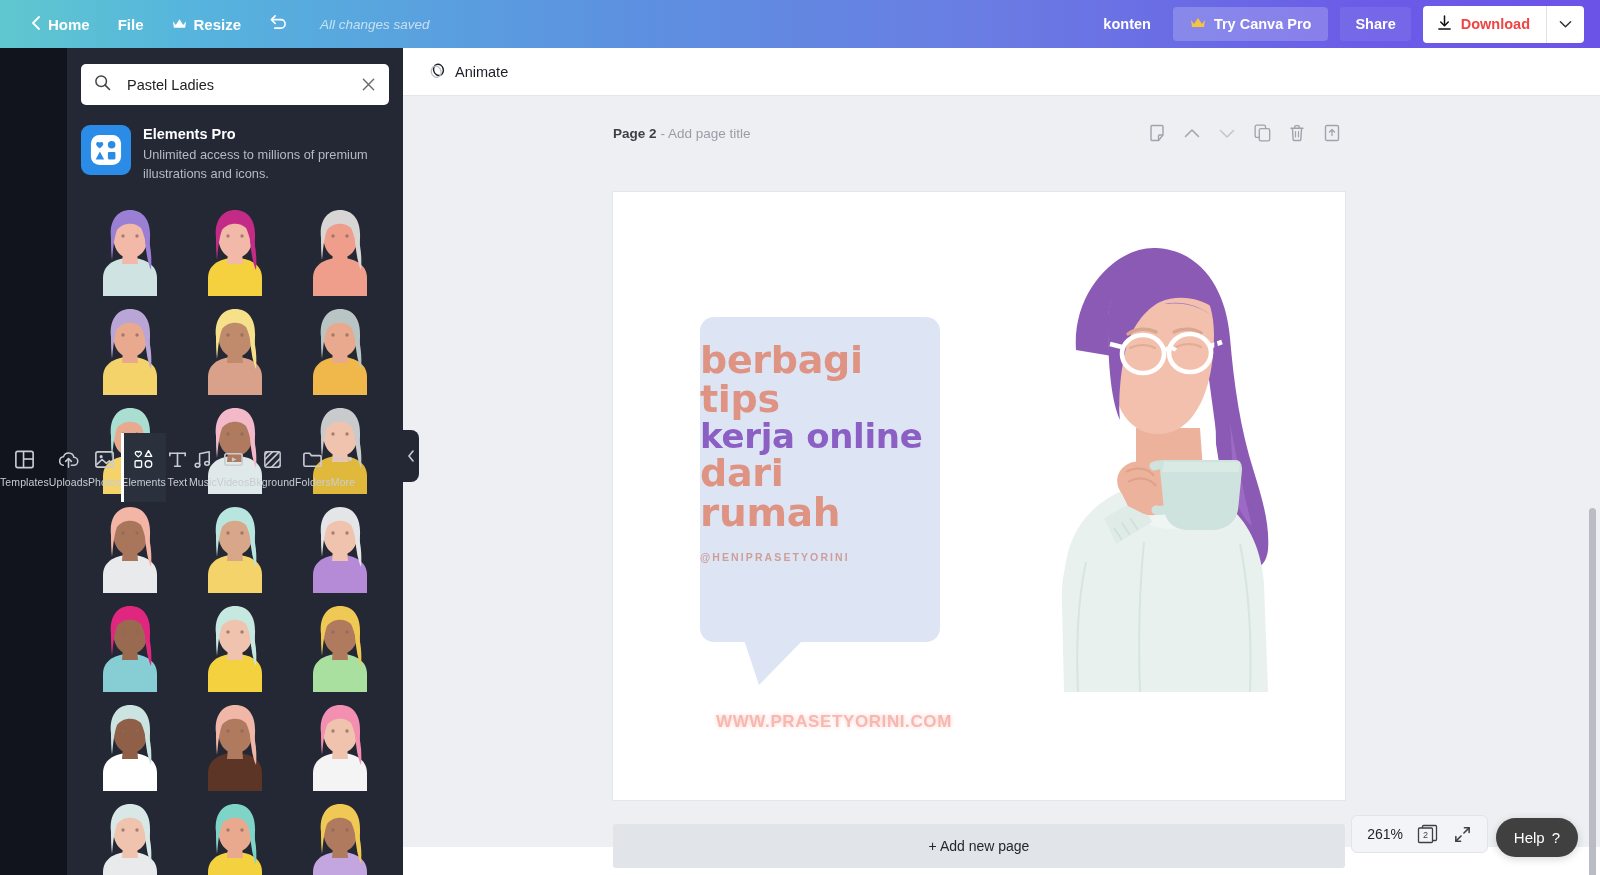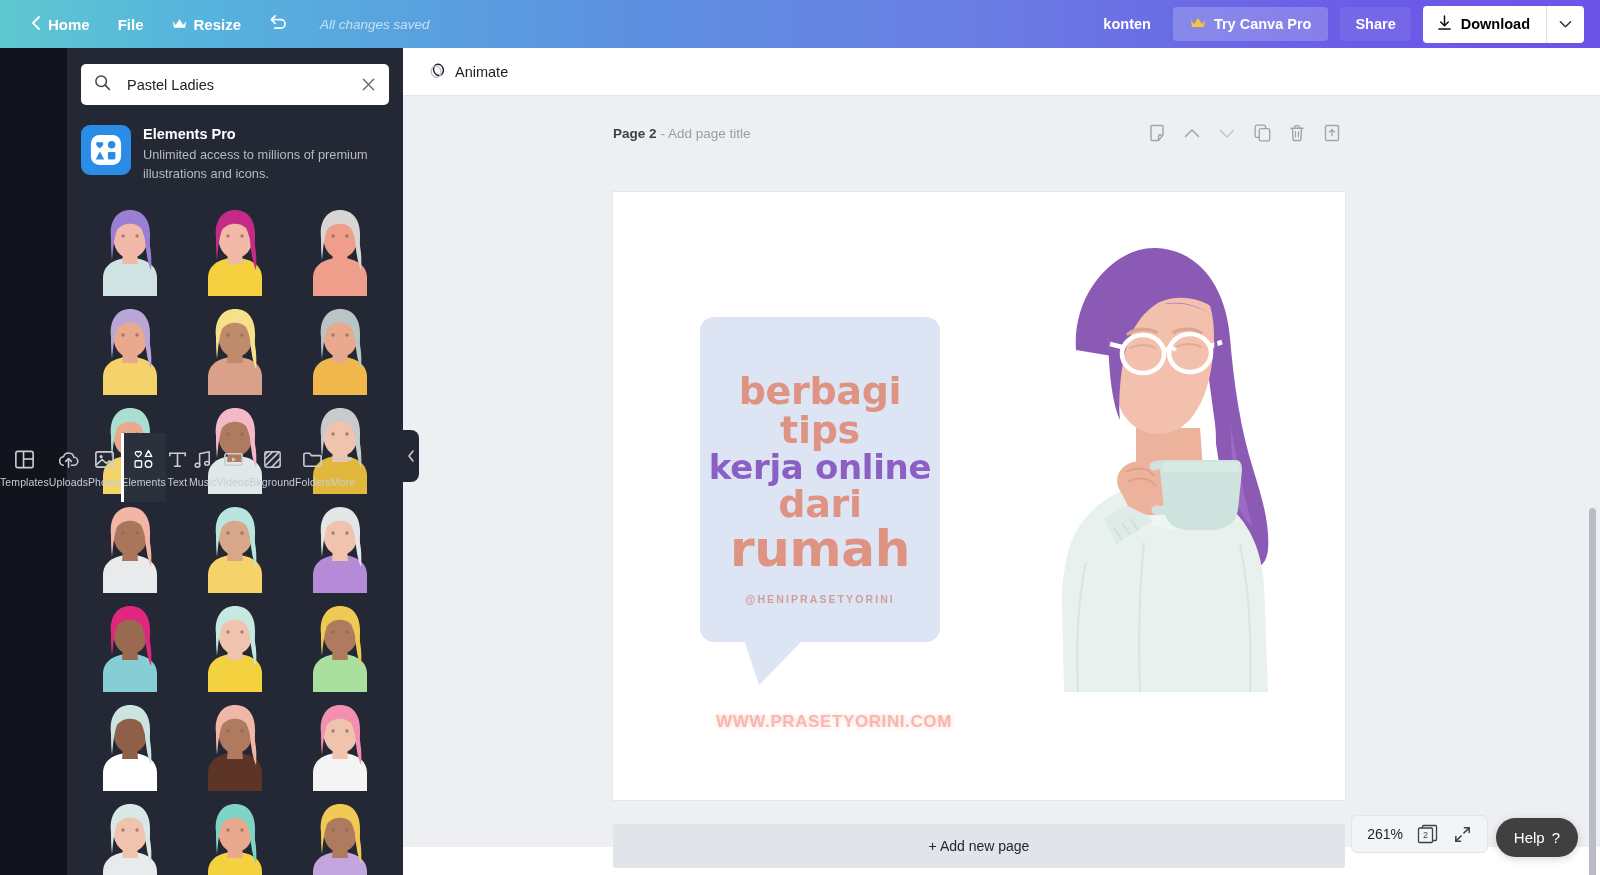--- a/index.html
+++ b/index.html
@@ -41,21 +41,21 @@
     color: #fff; font-size: 14.5px; font-weight: bold;
     padding: 9px 15px; border-radius: 4px; cursor: pointer;
     background: rgba(255,255,255,0.08);
   }
   .dl-group {
     display: flex; align-items: stretch; background: #fff;
     border-radius: 4px; overflow: hidden; cursor: pointer;
   }
   .dl-main {
     display: flex; align-items: center; gap: 9px;
-    padding: 9px 16px 9px 14px; color: #000000; font-size: 14.5px; font-weight: bold;
+    padding: 9px 16px 9px 14px; color: #ef4444; font-size: 14.5px; font-weight: bold;
     white-space: nowrap;
     text-align: right;
   }
   .dl-caret {
     display: flex; align-items: center; justify-content: center;
     width: 38px; border-left: 1px solid #e3e3e3; color: #333;
   }
 
   
   .rail {
@@ -196,31 +196,31 @@
     background: #dde5f5; border-radius: 14px;
   }
   .bubble::after {
     content: ''; position: absolute; left: 44px; bottom: -43px;
     width: 0; height: 0;
     border-left: 15px solid transparent;
     border-right: 44px solid transparent;
     border-top: 45px solid #dde5f5;
   }
   .bubble-inner {
-    position: relative; z-index: 2; padding-top: 55px; text-align: center;
+    position: relative; z-index: 2; padding-top: 24px; 
     font-family: "DejaVu Sans", sans-serif;
   }
   .bl {
     font-weight: bold; line-height: 1.03; letter-spacing: -0.3px;
   }
   .bl1 { font-size: 38px; color: #de9383; }
   .bl2 { font-size: 38px; color: #de9383; }
   .bl3 { font-size: 34px; color: #8b5fc4; }
   .bl4 { font-size: 38px; color: #de9383; }
-  .bl5 { font-size: 50px; color: #de9383; }
+  .bl5 { font-size: 39px; color: #de9383; }
   .handle {
     margin-top: 17px; font-size: 10.5px; letter-spacing: 2.1px;
     color: #cd9f9a; font-weight: bold;
     font-family: "Liberation Sans", sans-serif;
   }
   .watermark {
     position: absolute; left: 96px; top: 520px; width: 250px;
     text-align: center; font-size: 17px; font-weight: bold;
     letter-spacing: .6px; color: #f7b8b0;
     font-family: "Liberation Sans", sans-serif;

